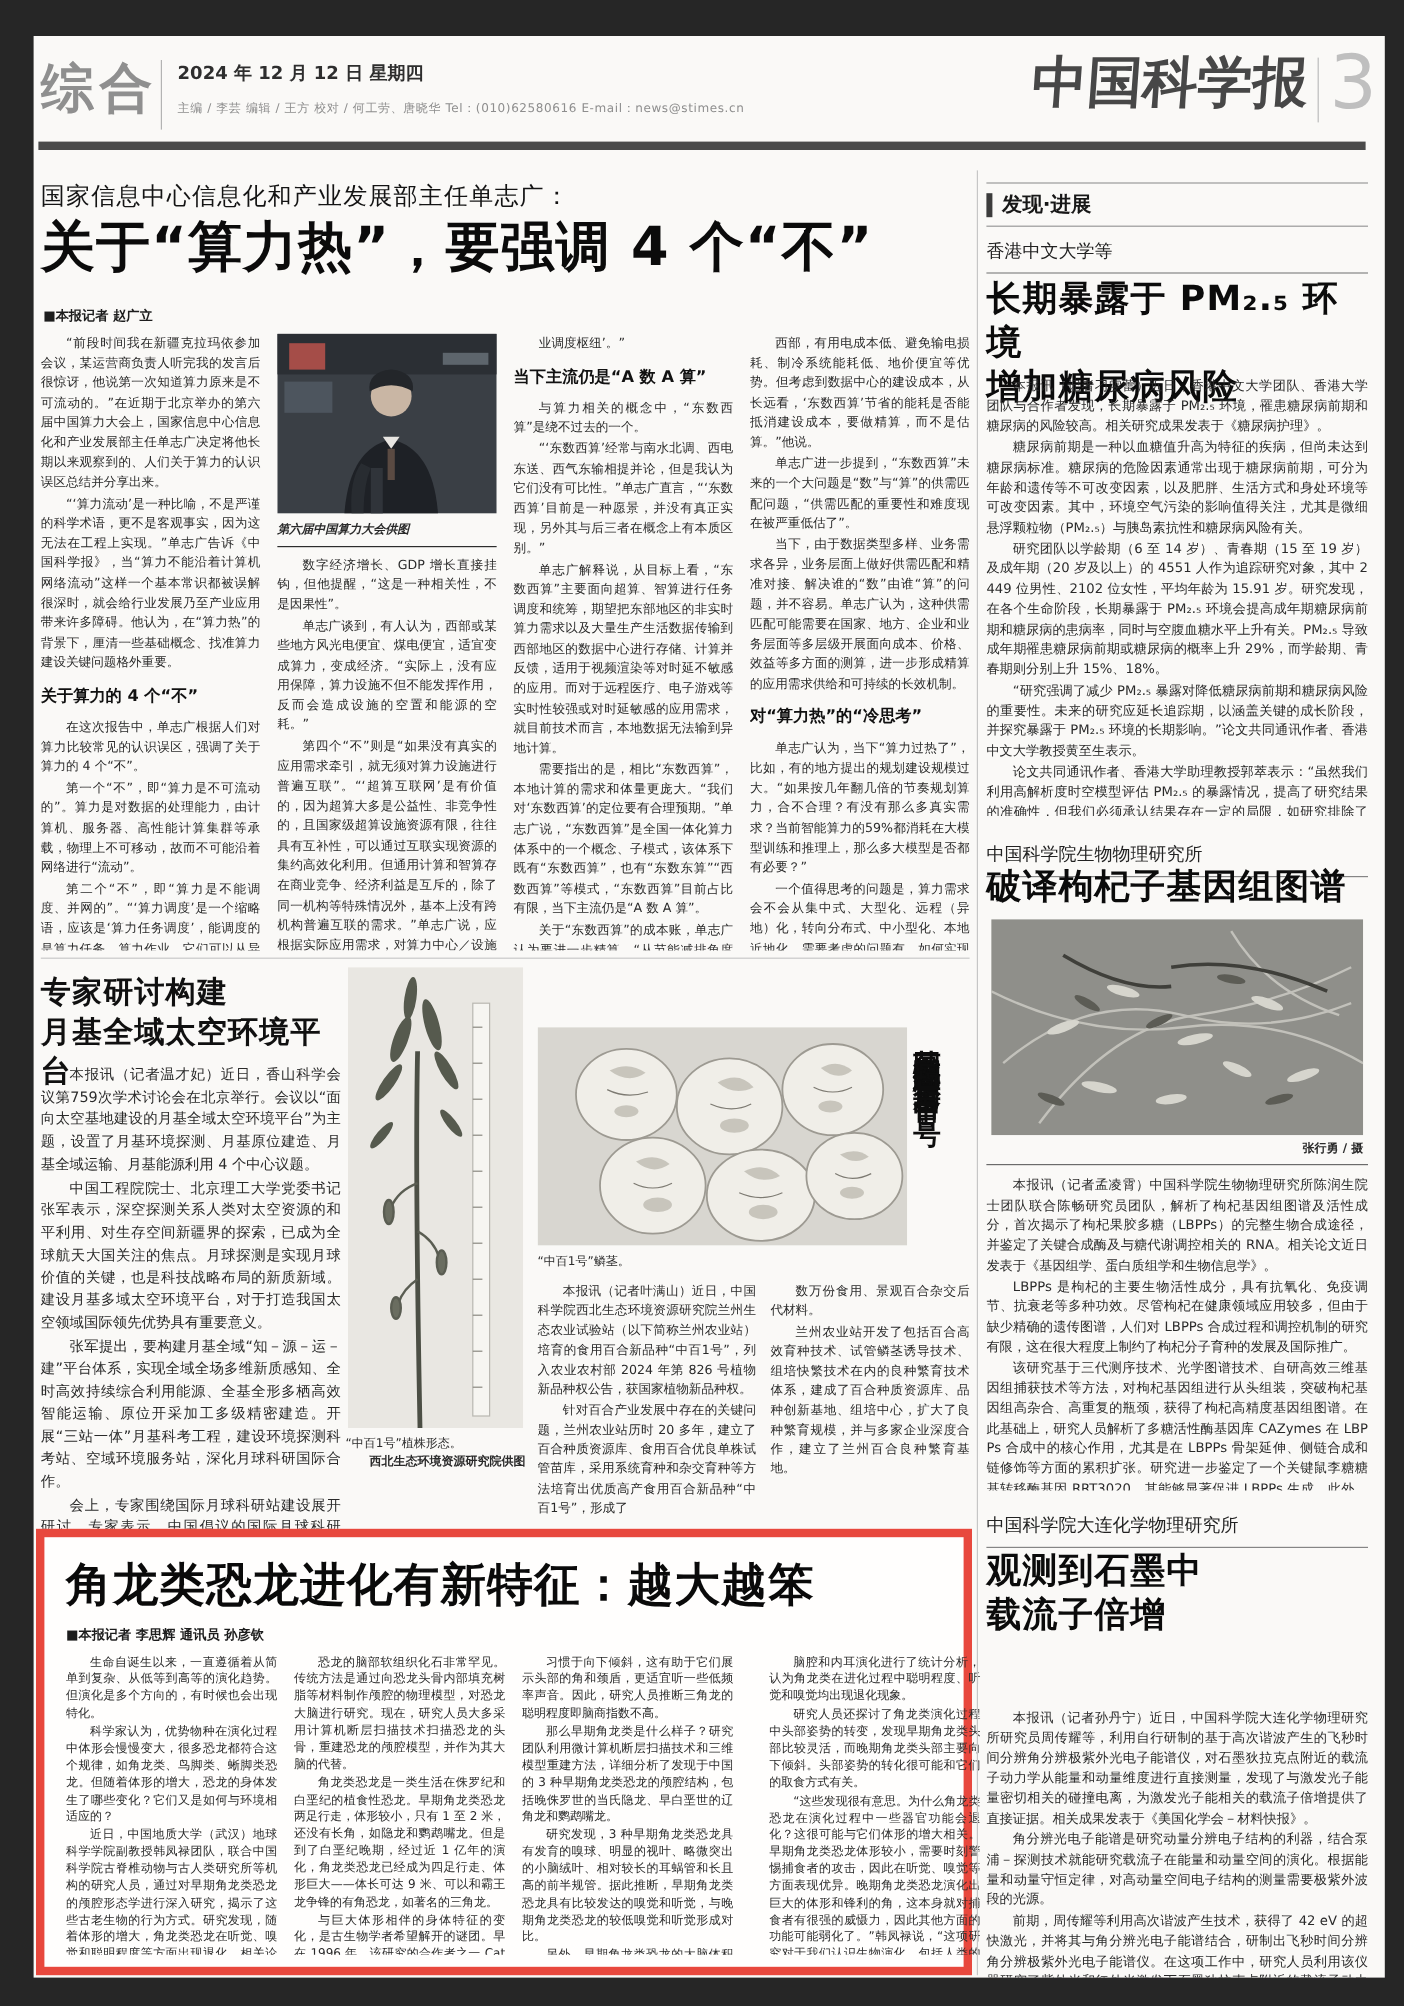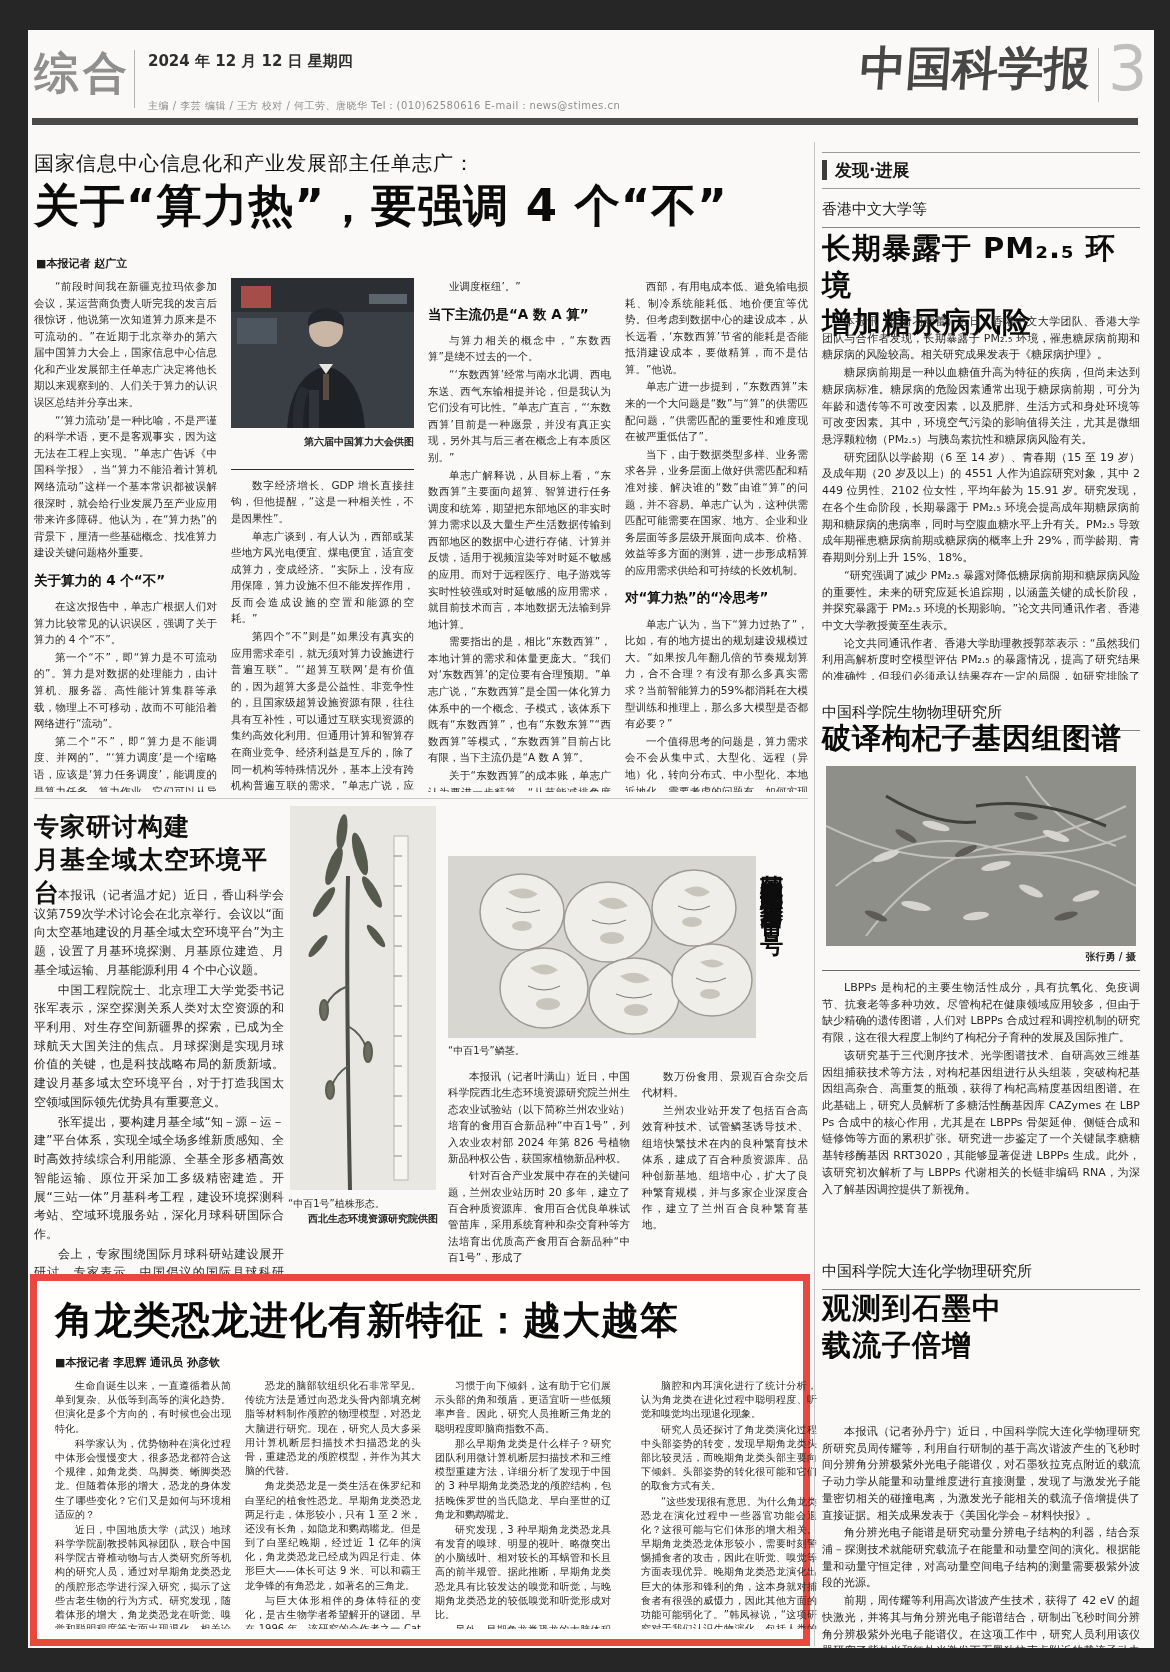--- a/index.html
+++ b/index.html
@@ -5,39 +5,39 @@
   html,body{margin:0;padding:0;}
   body{width:1170px;height:1672px;background:#262626;position:relative;
        font-family:"DejaVu Sans","Liberation Sans",sans-serif;color:#2a2a2a;}
   .page{position:absolute;left:28px;top:30px;width:1126px;height:1618px;background:#faf9f7;overflow:hidden;}
   .abs{position:absolute;}
 
   
   .hdr-section{left:6px;top:14px;font-size:44px;font-weight:bold;color:#8f8f8f;letter-spacing:5px;}
   .hdr-vline{left:106px;top:20px;width:1px;height:58px;background:#b3b3b3;}
   .hdr-date{left:120px;top:22px;font-size:15px;font-weight:bold;color:#2e2e2e;}
-  .hdr-staff{left:120px;top:69px;font-size:10px;color:#8e8e8e;letter-spacing:.5px;}
+  .hdr-staff{left:120px;top:53px;font-size:10px;color:#8e8e8e;letter-spacing:.5px;}
   .masthead{left:760px;top:8px;width:302px;text-align:right;font-size:46px;font-weight:900;
             color:#474747;font-family:"DejaVu Serif","Liberation Serif",serif;transform:skewX(-4deg);}
   .hdr-numline{left:1070px;top:18px;width:1px;height:54px;background:#bcbcbc;}
   .hdr-num{left:1080px;top:2px;font-size:62px;color:#bfbfbf;font-weight:400;}
   .hdr-rule{left:4px;top:88px;width:1106px;height:7px;background:#4a4a4a;}
 
   
   .kicker{left:6px;top:120px;font-size:20px;color:#141414;letter-spacing:1px;}
   .headline{left:6px;top:146px;font-size:45px;font-weight:bold;color:#0b0b0b;letter-spacing:1px;text-align:right;}
   .byline{left:8px;top:226px;font-size:11px;font-weight:bold;color:#1d1d1d;}
   .mc{top:248px;width:183px;height:514px;overflow:hidden;font-size:10.5px;line-height:1.58;
       color:#2a2a2a;text-align:justify;word-break:break-all;}
   .mc1{left:6px;} .mc2{left:203px;} .mc3{left:400px;} .mc4{left:597px;}
   .blk-p{text-indent:2em;margin:0 0 1px 0;}
   .blk-h{font-weight:bold;font-size:13.5px;color:#111;margin:9px 0 7px 0;text-indent:0;}
   .photo-speaker{width:183px;height:150px;margin-bottom:4px;}
-  .photo-cap{text-align:right;font-weight:bold;font-size:10px;padding:2px 0 19px 0;
-             border-bottom:1.5px solid #2c2c2c;margin-bottom:7px;}
+  .photo-cap{text-align:left;font-weight:bold;font-size:10px;padding:2px 0 5px 0;
+             border-bottom:1.5px solid #2c2c2c;margin-bottom:7px;font-style:italic;}
   .main-rule{left:6px;top:768px;width:774px;height:1px;background:#c9c9c9;}
 
   
   .moon-hl{left:6px;top:780px;width:256px;font-size:25px;font-weight:bold;color:#101010;
            line-height:1.32;white-space:pre-line;letter-spacing:1px;}
   .moon-body{left:6px;top:856px;width:250px;height:434px;overflow:hidden;font-size:12px;
              line-height:1.56;text-align:justify;word-break:break-all;}
 
   
   .photo-lily{left:262px;top:776px;width:146px;height:384px;}
@@ -321,20 +321,21 @@
         <ellipse cx="140" cy="85" rx="12" ry="3.5" transform="rotate(-25 140 85)"></ellipse>
         <ellipse cx="200" cy="50" rx="12" ry="3.5" transform="rotate(10 200 50)"></ellipse>
         <ellipse cx="240" cy="150" rx="12" ry="3.5" transform="rotate(-15 240 150)"></ellipse>
         <ellipse cx="50" cy="150" rx="12" ry="3.5" transform="rotate(22 50 150)"></ellipse>
       </g>
     </svg>
   </div>
   <div class="abs goji-credit">张行勇 / 摄</div>
   <div class="abs goji-rule"></div>
   <div class="abs sb-body b2">
+      <div class="blk-p">本报讯（记者孟凌霄）中国科学院生物物理研究所陈润生院士团队联合陈畅研究员团队，解析了枸杞基因组图谱及活性成分，首次揭示了枸杞果胶多糖（LBPPs）的完整生物合成途径，并鉴定了关键合成酶及与糖代谢调控相关的 RNA。相关论文近日发表于《基因组学、蛋白质组学和生物信息学》。</div>
       <div class="blk-p">LBPPs 是枸杞的主要生物活性成分，具有抗氧化、免疫调节、抗衰老等多种功效。尽管枸杞在健康领域应用较多，但由于缺少精确的遗传图谱，人们对 LBPPs 合成过程和调控机制的研究有限，这在很大程度上制约了枸杞分子育种的发展及国际推广。</div>
       <div class="blk-p">该研究基于三代测序技术、光学图谱技术、自研高效三维基因组捕获技术等方法，对枸杞基因组进行从头组装，突破枸杞基因组高杂合、高重复的瓶颈，获得了枸杞高精度基因组图谱。在此基础上，研究人员解析了多糖活性酶基因库 CAZymes 在 LBPPs 合成中的核心作用，尤其是在 LBPPs 骨架延伸、侧链合成和链修饰等方面的累积扩张。研究进一步鉴定了一个关键鼠李糖糖基转移酶基因 RRT3020，其能够显著促进 LBPPs 生成。此外，该研究初次解析了与 LBPPs 代谢相关的长链非编码 RNA，为深入了解基因调控提供了新视角。</div>
     </div>
 
   <div class="abs sb-kicker k3">中国科学院大连化学物理研究所</div>
   <div class="abs sb-headline h3">观测到石墨中
 载流子倍增</div>
   <div class="abs sb-body b3">
       <div class="blk-p">本报讯（记者孙丹宁）近日，中国科学院大连化学物理研究所研究员周传耀等，利用自行研制的基于高次谐波产生的飞秒时间分辨角分辨极紫外光电子能谱仪，对石墨狄拉克点附近的载流子动力学从能量和动量维度进行直接测量，发现了与激发光子能量密切相关的碰撞电离，为激发光子能相关的载流子倍增提供了直接证据。相关成果发表于《美国化学会－材料快报》。</div>
       <div class="blk-p">角分辨光电子能谱是研究动量分辨电子结构的利器，结合泵浦－探测技术就能研究载流子在能量和动量空间的演化。根据能量和动量守恒定律，对高动量空间电子结构的测量需要极紫外波段的光源。</div>

